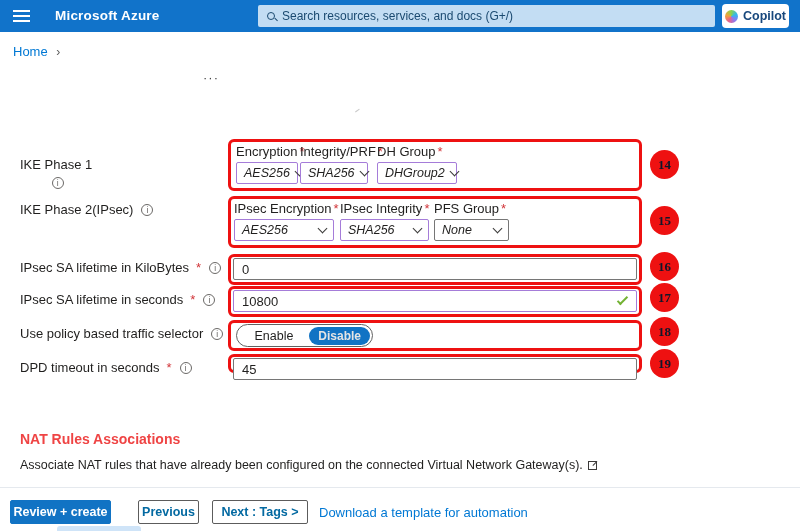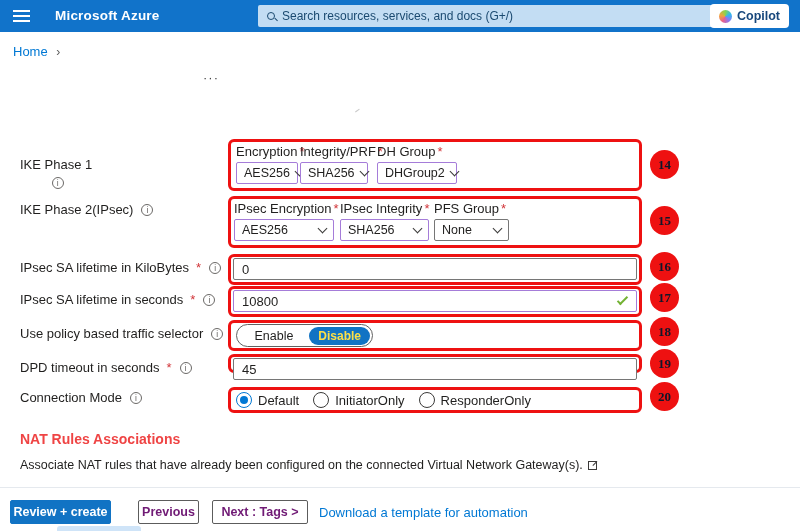--- a/index.html
+++ b/index.html
@@ -8,21 +8,21 @@
 
   
   .topbar { position:absolute; left:0; top:0; width:800px; height:32px; background:#1173ca; }
   .hamburger { position:absolute; left:13px; top:15px; width:17px; height:2px; background:#fff; box-shadow:0 -5px 0 #fff, 0 5px 0 #fff; cursor:pointer; }
   .product { position:absolute; left:55px; top:8px; color:#fff; font-size:13.5px; font-weight:bold; letter-spacing:.2px; cursor:pointer; }
   .searchbox { position:absolute; left:258px; top:5px; width:457px; height:22px; background:#c3ddf3; border-radius:2px; display:flex; align-items:center; }
   .search-icon { width:8px; height:8px; border:1.4px solid #1b4a70; border-radius:50%; position:relative; margin:0 7px 0 9px; flex:none; }
   .search-icon::after { content:""; position:absolute; width:4px; height:1.4px; background:#1b4a70; transform:rotate(45deg); right:-3.5px; bottom:-1px; }
   .searchbox input { flex:1; border:none; background:transparent; outline:none; font-family:Liberation Sans, sans-serif; font-size:12px; color:#1b4a70; }
   .searchbox input::placeholder { color:#1b4a70; opacity:1; }
-  .copilot-btn { position:absolute; right:11px; top:4px; width:79px; height:24px; background:#fff; border-radius:4px; display:flex; align-items:center; justify-content:center; gap:5px; cursor:pointer; }
+  .copilot-btn { position:absolute; right:11px; top:4px; width:67px; height:24px; background:#fff; border-radius:4px; display:flex; align-items:center; justify-content:center; gap:5px; cursor:pointer; }
   .copilot-icon { width:13px; height:13px; border-radius:50%; background:conic-gradient(from 210deg, #e8618c, #f2a33c, #8bd44a, #31b8f0, #8a7af2, #e8618c); }
   .copilot-label { font-size:12.5px; font-weight:bold; color:#17477c; }
 
   
   .breadcrumb { position:absolute; left:13px; top:44px; font-size:13px; }
   .crumb-home { color:#0078d4; cursor:pointer; }
   .crumb-sep { color:#5b5b5b; margin-left:5px; font-size:12px; }
   .page-title { position:absolute; left:12px; top:62px; font-size:24px; font-weight:bold; color:#201f1e; }
   .more-menu { position:absolute; left:203px; top:70px; font-size:13px; color:#444; letter-spacing:1px; cursor:pointer; }
   .artifact { position:absolute; left:355px; top:110px; width:5px; height:1.4px; background:#9a9a9a; opacity:.55; transform:rotate(-35deg); }
@@ -32,49 +32,49 @@
   .row-label { position:absolute; left:20px; font-size:13px; color:#201f1e; display:flex; align-items:center; gap:5px; white-space:nowrap; }
   .req { color:#d13438; margin-left:2px; }
   .info-icon { display:inline-block; width:12px; height:12px; border:1px solid #6b6967; border-radius:50%; font-size:8.5px; line-height:10px; text-align:center; color:#6b6967; margin-left:3px; cursor:pointer; flex:none; }
   .info-icon::before { content:"i"; }
 
   .anno-box { position:absolute; left:228px; top:0; width:414px; border:3px solid #ee1111; border-radius:6px; background:transparent; }
   .anno-circle { position:absolute; left:650px; width:29px; height:29px; border-radius:50%; background:#ee1111; color:#0f172a; font-weight:bold; font-size:13px; display:flex; align-items:center; justify-content:center;font-family:Liberation Serif, serif; }
 
   .fgroup { position:absolute; top:2px; }
   .fgroup .flabel { font-size:13px; color:#201f1e; white-space:nowrap; }
-  .select { margin-top:3px; height:22px; border:1px solid #a57cd9; border-radius:2px; background:#fff; display:flex; align-items:center; justify-content:space-between; padding:0 7px; font-size:12.5px; color:#201f1e; cursor:pointer; }
+  .select { margin-top:3px; height:22px; border:1px solid #a57cd9; border-radius:2px; background:#fff; display:flex; align-items:center; justify-content:space-between; padding:0 7px; font-size:12.5px; color:#201f1e; cursor:pointer;font-style:italic; }
   .select.gray { border-color:#767676; }
   .chev { width:7px; height:7px; border-right:1.4px solid #3b3a39; border-bottom:1.4px solid #3b3a39; transform:rotate(45deg); margin-top:-4px; flex:none; margin-left:6px; }
 
   .text-input { position:absolute; left:2px; top:1px; width:404px; height:22px; border:1px solid #767676; border-radius:2px; padding:0 8px; font-size:13px; font-family:inherit; color:#201f1e; background:#fff; }
   .text-input.purple { border-color:#a57cd9; }
   .check-icon { position:absolute; left:617px; top:11px; width:11px; height:5px; border-left:2px solid #73b234; border-bottom:2px solid #73b234; transform:rotate(-45deg); }
 
   .toggle { position:absolute; left:5px; top:1px; width:137px; height:23px; border:1px solid #616161; border-radius:12px; background:#fff; display:flex; align-items:center; }
   .toggle-enable { width:74px; text-align:center; font-size:12.5px; color:#201f1e; cursor:pointer; }
-  .toggle-disable { position:absolute; right:2px; top:2px; height:18px; padding:0 9px; background:#1173c4; border-radius:10px; color:#fde047; font-size:12px; font-weight:bold; display:flex; align-items:center; cursor:pointer; }
+  .toggle-disable { position:absolute; right:2px; top:2px; height:18px; padding:0 9px; background:#1173c4; border-radius:10px; color:#e5e5e5; font-size:12px; font-weight:bold; display:flex; align-items:center; cursor:pointer; }
 
   .radio-row { position:absolute; left:5px; top:1px; height:18px; display:flex; align-items:center; font-size:13px; color:#201f1e; }
   .radio { width:16px; height:16px; border-radius:50%; border:1.3px solid #3b3a39; background:#fff; cursor:pointer; flex:none; }
   .radio.selected { border:1.6px solid #0078d4; position:relative; }
   .radio.selected::after { content:""; position:absolute; inset:2.6px; border-radius:50%; background:#0078d4; }
   .radio-label { margin:0 14px 0 6px; cursor:pointer; }
 
   
   .nat-heading { position:absolute; left:20px; top:431px; font-size:14px; font-weight:bold; color:#ef4444; }
   .nat-desc { position:absolute; left:20px; top:458px; font-size:12.5px; color:#201f1e; }
   .ext-icon { position:relative; display:inline-block; width:10px; height:9px; margin-left:5px; vertical-align:-1px; cursor:pointer; }
   .ext-icon::before { content:""; position:absolute; left:0; bottom:0; width:7px; height:7px; border:1px solid #3b3a39; }
   .ext-icon::after { content:""; position:absolute; right:0; top:1.5px; width:6px; height:1.3px; background:#3b3a39; transform:rotate(-45deg); }
 
   .divider { position:absolute; left:0; top:487px; width:800px; height:1px; background:#e5e9ee; }
   .btn { position:absolute; top:500px; height:24px; border-radius:2px; font-size:12.5px; font-weight:bold; font-family:inherit; display:flex; align-items:center; justify-content:center; cursor:pointer; }
   .btn-primary { left:10px; width:101px; background:#1173c4; color:#fff; border:1px solid #1173c4; }
-  .btn-secondary { background:#fff; color:#701a75; border:1px solid #5c5c5c;text-align:center; }
+  .btn-secondary { background:#fff; color:#0369a1; border:1px solid #5c5c5c;text-align:center; }
   .btn-previous { left:138px; width:61px; }
   .btn-next { left:212px; width:96px; }
   .download-link { position:absolute; left:319px; top:505px; font-size:13px; color:#0078d4; cursor:pointer; }
   .bottom-nub { position:absolute; left:57px; top:526px; width:84px; height:5px; background:#cfe4f8; border-radius:3px 3px 0 0; }
 </style>
 </head>
 <body>
 
 <div class="page">
 
@@ -204,37 +204,20 @@
       <span>DPD timeout in seconds</span>
       <span class="req">*</span>
       <span class="info-icon"></span>
     </div>
     <div class="anno-box" style="height:19px;">
       <input class="text-input" value="45" style="">
     </div>
     <div class="anno-circle" style="top:-5px;">19</div>
   </div>
 
-  <div class="row" style="top:387px; height:26px;">
-    <div class="row-label" style="top:3px;">
-      <span>Connection Mode</span>
-      <span class="info-icon"></span>
-    </div>
-    <div class="anno-box" style="height:26px;">
-      <div class="radio-row">
-        <span class="radio selected"></span>
-        <span class="radio-label">Default</span>
-        <span class="radio"></span>
-        <span class="radio-label">InitiatorOnly</span>
-        <span class="radio"></span>
-        <span class="radio-label">ResponderOnly</span>
-      </div>
-    </div>
-    <div class="anno-circle" style="top:-5px;">20</div>
-  </div>
 
   <div class="nat-heading">NAT Rules Associations</div>
   <div class="nat-desc">
     <span>Associate NAT rules that have already been configured on the connected Virtual Network Gateway(s).</span><span class="ext-icon"></span>
   </div>
 
   <div class="divider"></div>
   <div class="btn btn-primary">Review + create</div>
   <div class="btn btn-secondary btn-previous">Previous</div>
   <div class="btn btn-secondary btn-next">Next : Tags &gt;</div>

